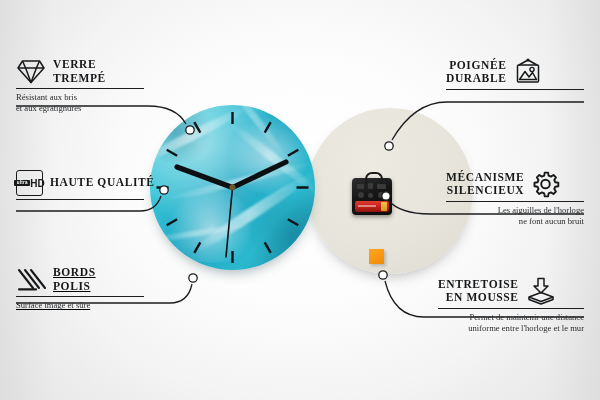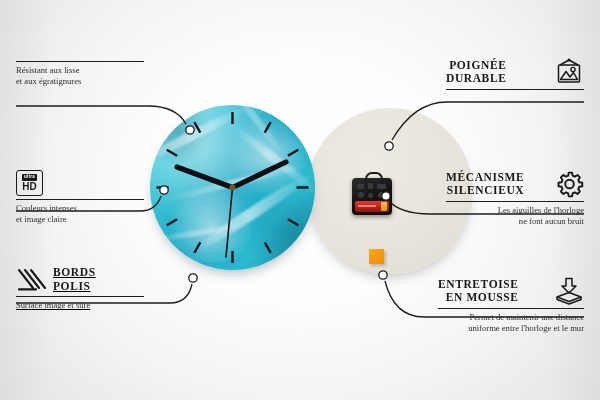--- a/index.html
+++ b/index.html
@@ -121,21 +121,21 @@
   }
 
   
   #lines { position:absolute; left:0; top:0; z-index: 6; }
 
   
   .feat { position: absolute; z-index: 7; }
   .feat .head {
     display: flex; align-items: center; gap: 7px;
   }
-  .feat.right .head { justify-content: space-between; }
+  .feat.right .head { justify-content: flex-start; }
   .feat .title {
     font-family: "Liberation Serif", serif;
     font-weight: 700;
     font-size: 11.5px;
     letter-spacing: .6px;
     color: #16181a;
     line-height: 13.5px;
     text-transform: uppercase;
     white-space: nowrap;
   }
@@ -152,21 +152,21 @@
     white-space: pre-line;
   }
   .feat.right .desc { text-align: right; }
   .icon { flex: 0 0 auto; display:block; }
 
   
   .hd-badge {
     width: 25px; height: 24px;
     border: 1.6px solid #17191b;
     border-radius: 3px;
-    display: flex; flex-direction: column;
+    display: flex; flex-direction: row;
     align-items: center; justify-content: center;
     line-height: 1;
   }
   .hd-badge .u {
     font-family: "Liberation Sans", sans-serif;
     font-size: 4.6px; font-weight: 700; letter-spacing: .2px;
     color: #fff; background: #17191b;
     padding: .8px 2.4px; border-radius: 1px;
   }
   .hd-badge .hd {
@@ -247,37 +247,49 @@
       <line x1="82.5" y1="82.5" x2="27" y2="62" stroke="#0d1013" stroke-width="5.2" stroke-linecap="round"></line>
 
       <line x1="82.5" y1="82.5" x2="136" y2="57" stroke="#0d1013" stroke-width="5.2" stroke-linecap="round"></line>
 
       <line x1="82.5" y1="82.5" x2="76" y2="152" stroke="#0d1013" stroke-width="1.6" stroke-linecap="round"></line>
       <circle cx="82.5" cy="82.5" r="3.1" fill="#6b5a2e"></circle>
     </svg>
   </div>
 
   <div class="feat left" style="left:16px; top:58px; width:128px;">
-    <div class="rule"></div>
-    <div class="desc">Résistant aux lisse
+    <div class="head">
+      <svg class="icon" width="30" height="27" viewBox="0 0 30 27">
+        <g fill="none" stroke="#17191b" stroke-width="1.5" stroke-linejoin="round">
+          <path d="M6.5,3 L23.5,3 L28,10 L15,24.5 L2,10 Z"></path>
+          <path d="M2,10 L28,10"></path>
+          <path d="M6.5,3 L9.6,10 L15,24.5 L20.4,10 L23.5,3"></path>
+        </g>
+      </svg>
+      <div>
+        <div class="title">VERRE</div>
+        <div class="title">TREMPÉ</div>
+      </div>
+    </div>
+    <div class="rule"></div>
+    <div class="desc">Résistant aux bris
 et aux égratignures</div>
   </div>
 
   <div class="feat left" style="left:16px; top:170px; width:128px;">
     <div class="head">
       <div class="hd-badge icon">
         <span class="u">ultra</span>
         <span class="hd">HD</span>
       </div>
       <div>
-      </div>
-    </div>
-    <div class="rule"></div>
-    <div class="desc">Couleurs intenses
-et image claire</div>
+        <div class="title">HAUTE QUALITÉ</div>
+      </div>
+    </div>
+    <div class="rule"></div>
   </div>
 
   <div class="feat left" style="left:16px; top:266px; width:128px;text-decoration:underline;">
     <div class="head">
       <svg class="icon" width="30" height="26" viewBox="0 0 30 26">
         <g stroke="#17191b" stroke-width="2.1" stroke-linecap="round">
           <line x1="3" y1="3" x2="17" y2="21"></line>
           <line x1="9" y1="3" x2="23" y2="21"></line>
           <line x1="15" y1="3" x2="29" y2="21"></line>
         </g>

